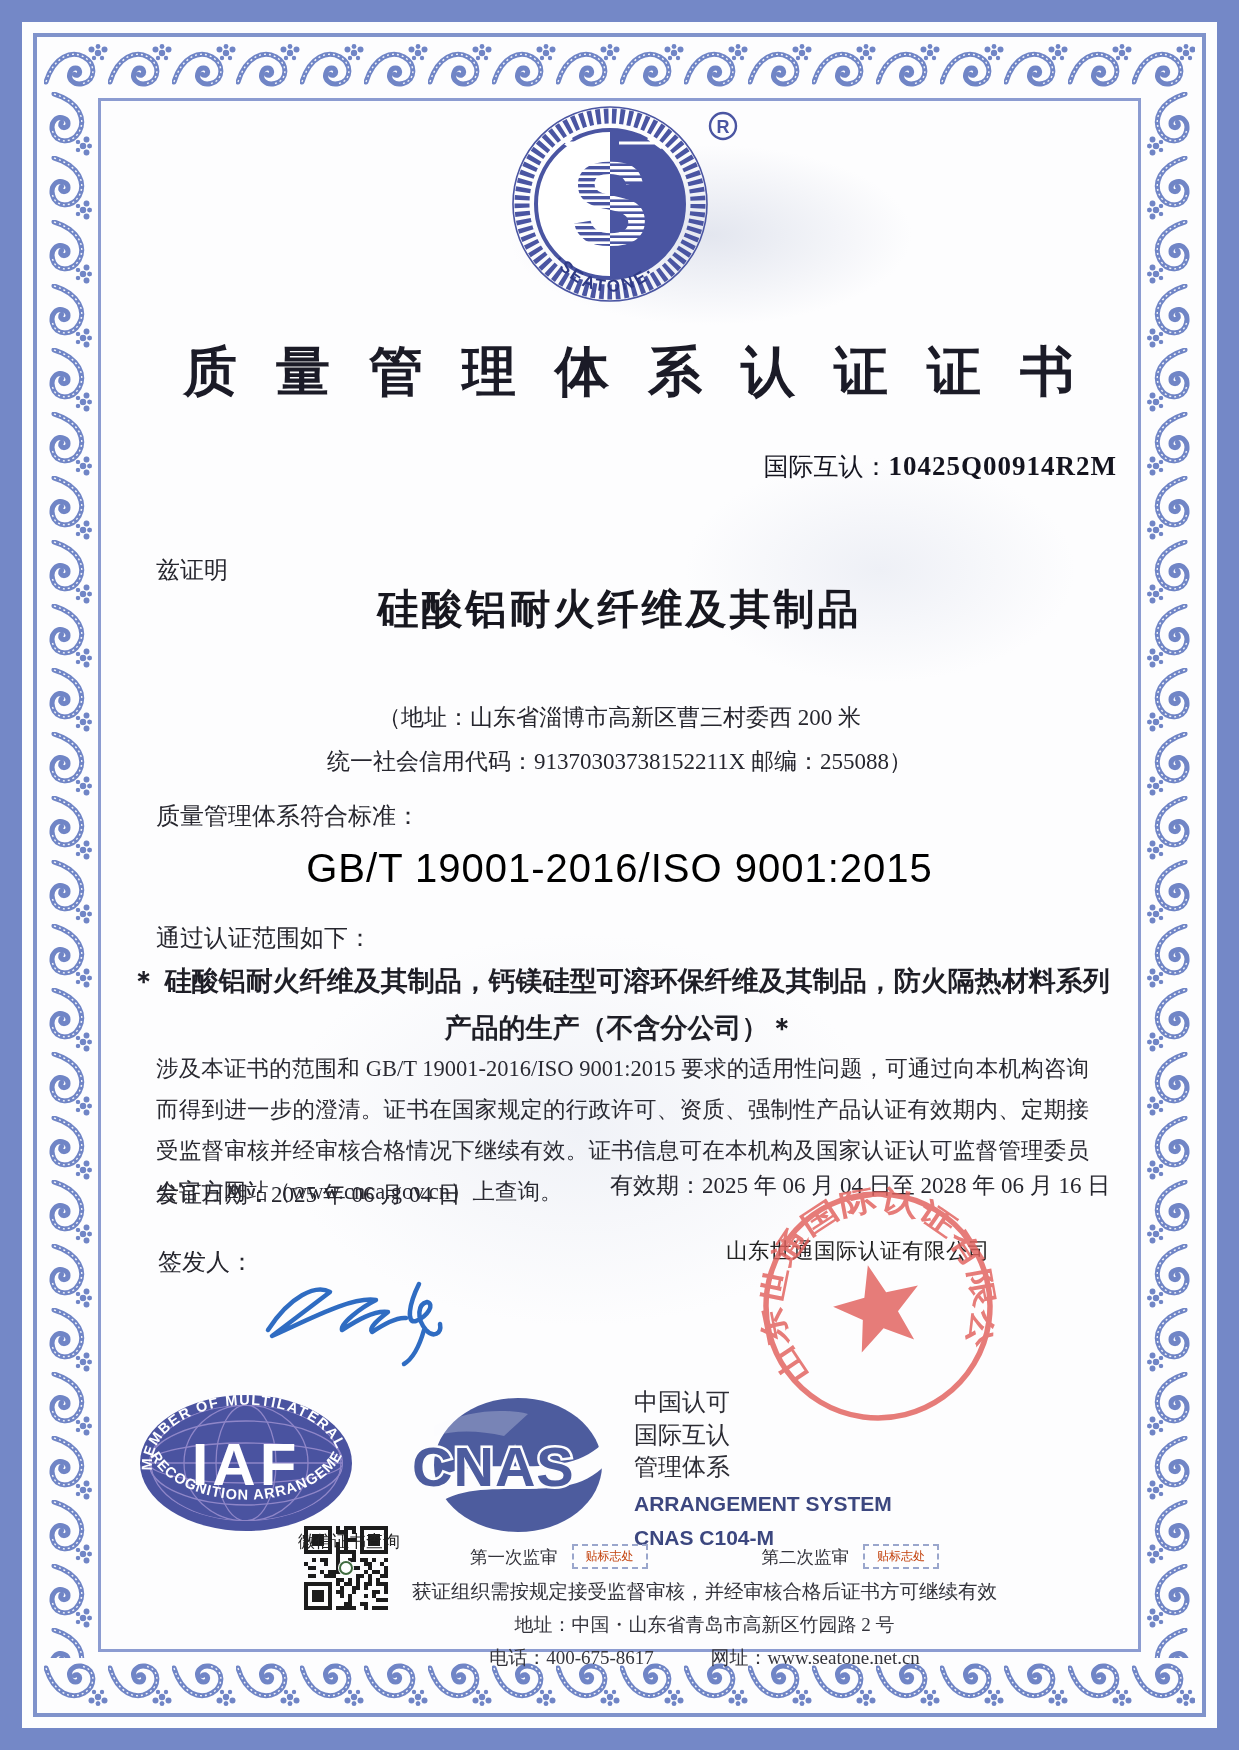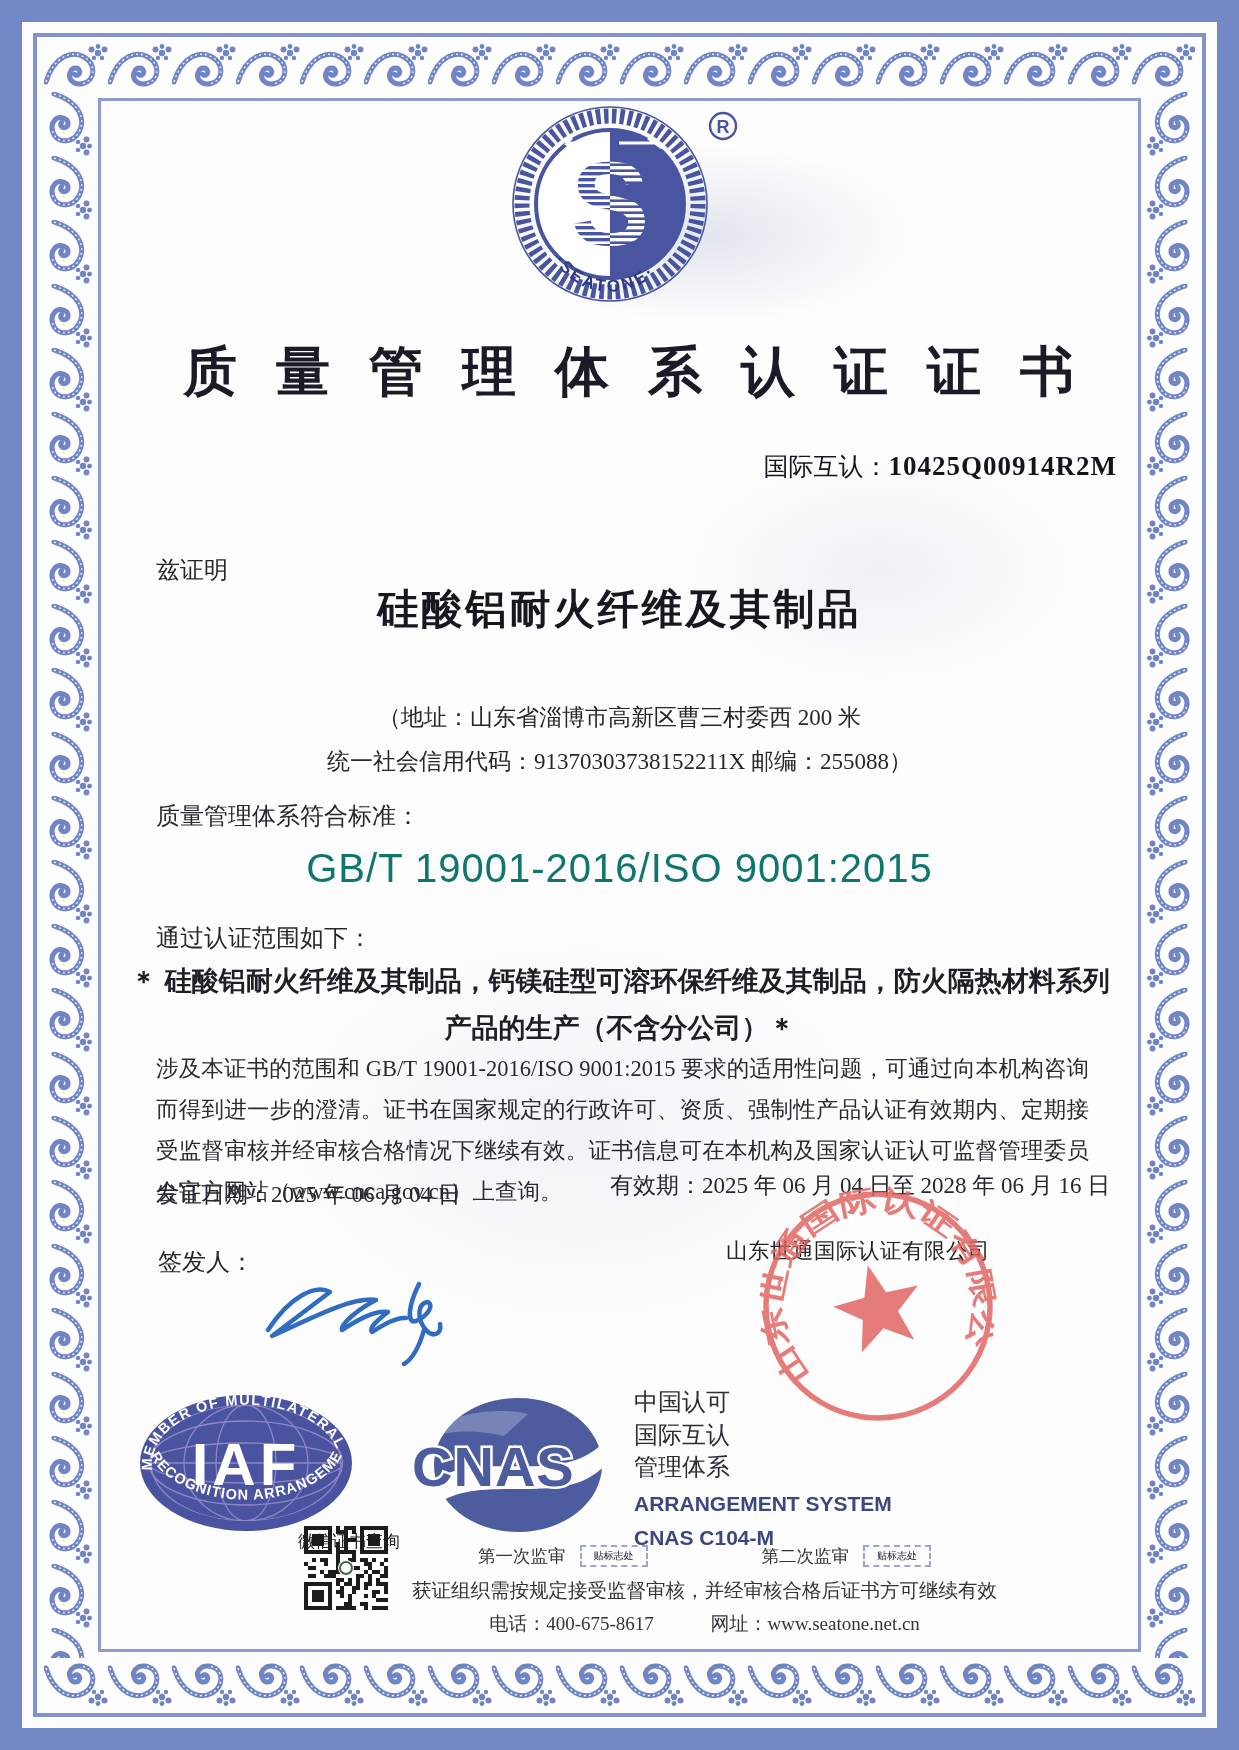--- a/index.html
+++ b/index.html
@@ -23,39 +23,39 @@
   .abs{position:absolute;}
   .center{left:0;right:0;text-align:center;}
   .title{top:336px;font-size:54px;font-weight:bold;letter-spacing:39px;padding-left:57px;color:#1b1b27;}
   .certno{top:450px;right:122px;font-size:25px;color:#14141f;}
   .certno b{font-size:27px;letter-spacing:1px;}
   .certify{left:156px;top:554px;font-size:24px;}
   .company{top:582px;font-size:41px;font-weight:bold;letter-spacing:3px;color:#17171f;}
   .addr1{top:702px;font-size:23px;}
   .addr2{top:746px;font-size:23px;}
   .stdlabel{left:156px;top:800px;font-size:24px;}
-  .standard{top:846px;font-size:40px;font-family:"Liberation Sans",sans-serif;color:#0f766e;letter-spacing:1px;}
+  .standard{top:846px;font-size:40px;font-family:"Liberation Sans",sans-serif;color:#000000;letter-spacing:1px;}
   .scopelabel{left:156px;top:922px;font-size:24px;}
   .scope{left:124px;top:958px;width:992px;text-align:center;font-size:27px;font-weight:bold;
          font-family:"Liberation Sans",sans-serif;line-height:47px;color:#1e1e26;}
   .disclaimer{left:156px;top:1048px;width:933px;font-size:22.5px;line-height:41px;text-align:justify;color:#2a2a32;}
   .dateissue{left:156px;top:1170px;font-size:23px;margin-top:9px;}
   .datevalid{left:610px;top:1170px;font-size:23px;}
   .signer{left:158px;top:1246px;font-size:24px;}
   .issuer{left:726px;top:1236px;font-size:21.5px;letter-spacing:0.5px;color:#222;}
   
   .cnasblock{position:absolute;left:634px;top:1386px;font-family:"Liberation Sans",sans-serif;color:#2e3550;}
   .cnasblock .zh{font-size:24px;line-height:32.5px;color:#2c2c34;font-family:"Liberation Serif",serif;}
   .cnasblock .en{font-size:21px;line-height:28px;font-weight:bold;color:#3c477f;margin-top:6px;}
   .qrcaption{left:288px;top:1530px;width:122px;text-align:center;font-size:17px;color:#222;position:absolute;}
   .footerblock{position:absolute;left:300px;right:130px;top:1544px;text-align:center;
                font-size:19px;color:#33333b;}
   .suprow{display:inline-flex;align-items:center;gap:14px;font-size:17.5px;}
   .suprow .gap{width:86px;}
-  .labelbox{border:2px dashed #9aa6cc;padding:2px 12px;font-size:10px;color:#0f172a;}
+  .labelbox{border:2px dashed #9aa6cc;padding:2px 12px;font-size:12px;color:#c2410c;}
   .note{margin-top:9px;font-size:19.5px;}
   .addrline{margin-top:7px;font-size:19px;}
   .contactline{margin-top:7px;font-size:19px;}
   .contactline .w{margin-left:52px;}
   svg text{font-family:"Liberation Sans",sans-serif;}
 </style>
 </head>
 <body>
 
 <div id="cert">
@@ -467,19 +467,20 @@
 
   <div class="footerblock">
     <div class="suprow">
       <span>第一次监审</span>
       <span class="labelbox">贴标志处</span>
       <span class="gap"></span>
       <span>第二次监审</span>
       <span class="labelbox">贴标志处</span>
     </div>
     <div class="note">获证组织需按规定接受监督审核，并经审核合格后证书方可继续有效</div>
+    <div class="addrline">地址：中国・山东省青岛市高新区竹园路 2 号</div>
     <div class="contactline">
       <span>电话：400-675-8617</span>
       <span class="w">网址：www.seatone.net.cn</span>
     </div>
   </div>
 
 </div>
 
 </body></html>

